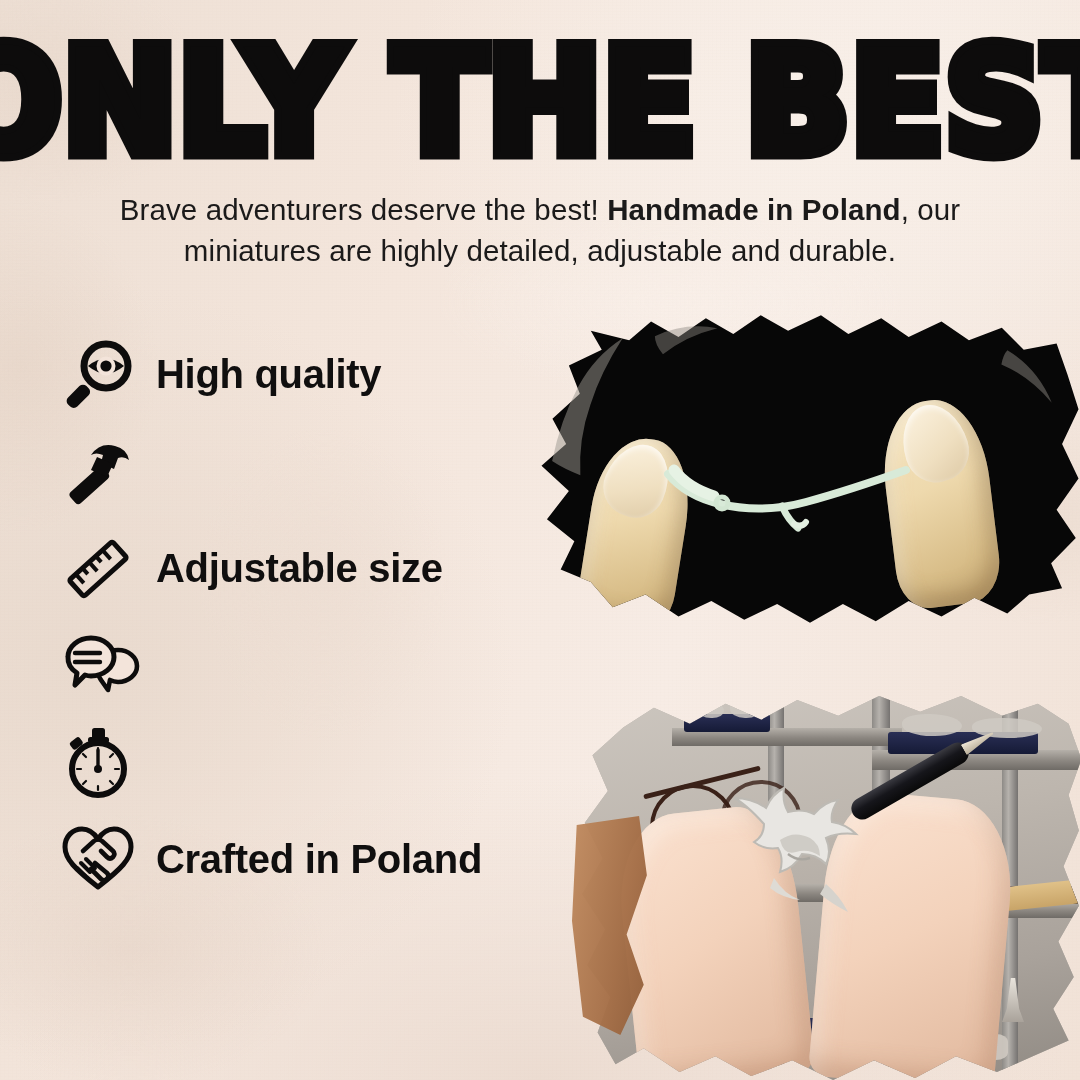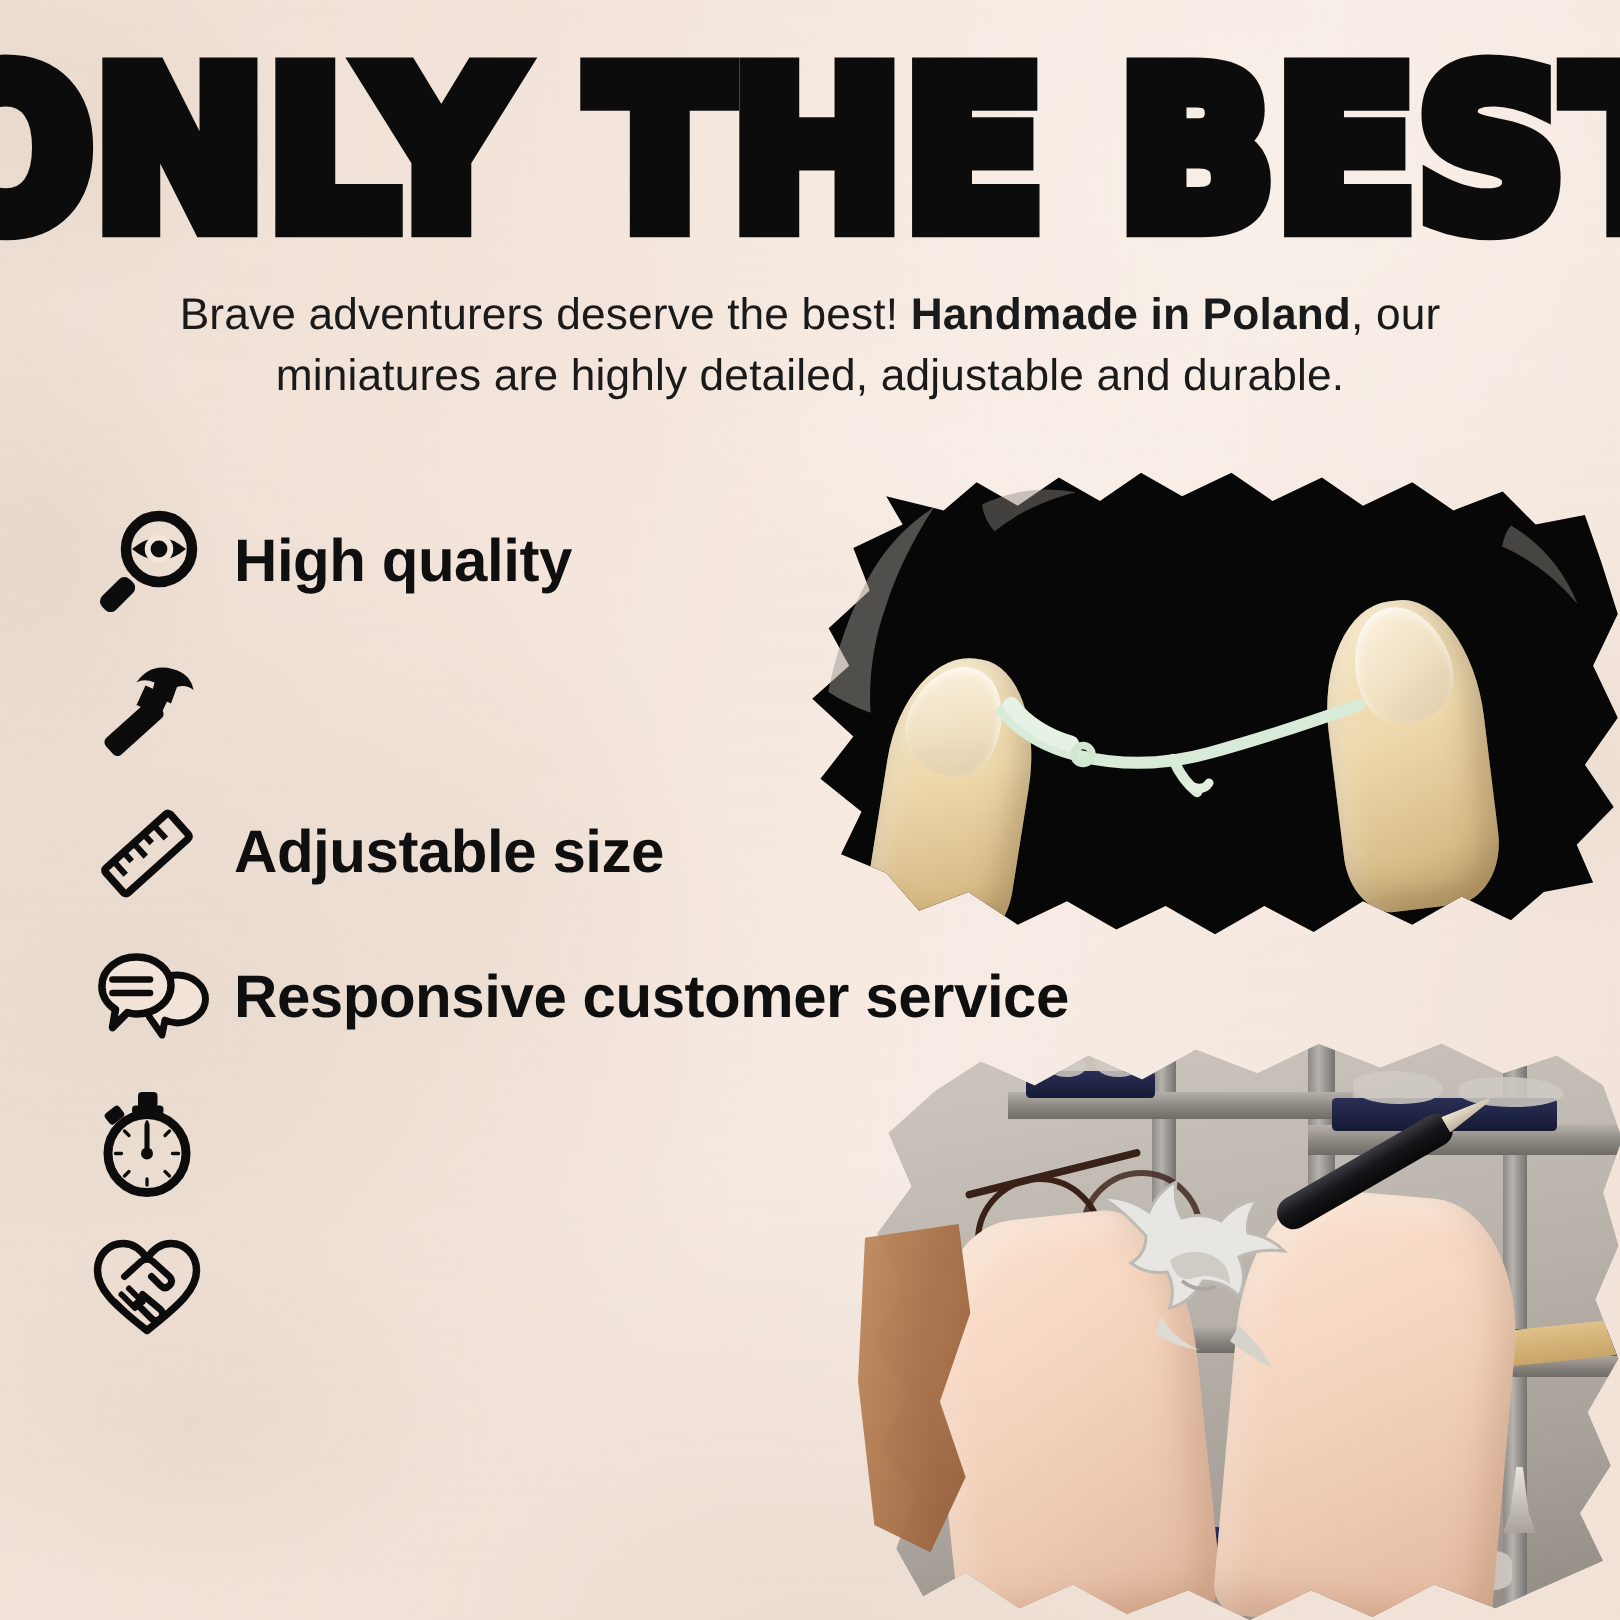--- a/index.html
+++ b/index.html
@@ -306,21 +306,20 @@
       <span class="feature-icon">
         <svg width="72" height="70" viewBox="0 0 72 70">
           <path d="M40 30 a19 16 0 1 1 19 16 a19 16 0 0 1 -8 -2 l-2 10 l-7 -10 a19 16 0 0 1 -2 -14 z" fill="#f3e4da" stroke="#0d0c0c" stroke-width="4.6" stroke-linejoin="round" transform="translate(-3 5)"></path>
           <path d="M6 26 a23 19 0 1 1 23 19 q-3 0 -6 -1 l-10 10 l2 -12 a23 19 0 0 1 -9 -16 z" fill="#f3e4da" stroke="#0d0c0c" stroke-width="5" stroke-linejoin="round"></path>
           <g stroke="#0d0c0c" stroke-width="4.4" stroke-linecap="round">
             <line x1="13" y1="22" x2="38" y2="22"></line>
             <line x1="13" y1="31" x2="38" y2="31"></line>
           </g>
         </svg>
       </span>
-      <span class="feature-label">Responsive customer service</span>
     </div>
 
     <div class="feature-row">
       <span class="feature-icon">
         <svg width="70" height="72" viewBox="0 0 70 72">
           <rect x="29" y="1" width="13" height="11" rx="2.5" fill="#0d0c0c"></rect>
           <rect x="25" y="10" width="21" height="6" rx="2.5" fill="#0d0c0c"></rect>
           <rect x="7" y="12" width="12" height="9" rx="2.5" fill="#0d0c0c" transform="rotate(-38 13 16)"></rect>
           <circle cx="35" cy="42" r="26" fill="none" stroke="#0d0c0c" stroke-width="6"></circle>
           <g stroke="#0d0c0c" stroke-width="2.2" stroke-linecap="round">
@@ -345,20 +344,21 @@
           <path d="M37 62 C 14 44 4 34 4 22 C 4 11 12 4 21 4 C 28 4 33 8 37 14 C 41 8 46 4 53 4 C 62 4 70 11 70 22 C 70 34 60 44 37 62 Z" fill="none" stroke="#0d0c0c" stroke-width="5" stroke-linejoin="round"></path>
           <path d="M22 26 L33 16 q4 -3 8 0 L52 26 q3 3 0 6 q-3 3 -6 0 L40 26" fill="none" stroke="#0d0c0c" stroke-width="4.6" stroke-linejoin="round" stroke-linecap="round"></path>
           <path d="M30 44 L40 54 q3 3 6 0 q3 -3 0 -6 L34 38" fill="none" stroke="#0d0c0c" stroke-width="4.6" stroke-linejoin="round" stroke-linecap="round"></path>
           <g stroke="#0d0c0c" stroke-width="4" stroke-linecap="round">
             <line x1="20" y1="38" x2="29" y2="47"></line>
             <line x1="25" y1="34" x2="34" y2="43"></line>
             <line x1="16" y1="43" x2="24" y2="51"></line>
           </g>
         </svg>
       </span>
+      <span class="feature-label">Crafted in Poland</span>
     </div>
 
   </div>
 
   <div class="photo" id="photo-top">
     <svg class="torn-shape" viewBox="0 0 548 314" preserveAspectRatio="none">
       <defs>
         <clipPath id="tornTop" clipPathUnits="objectBoundingBox">
           <path d="M0.055,0.42 L0.03,0.34 L0.08,0.26 L0.06,0.17 L0.12,0.12 L0.10,0.06
                    L0.17,0.09 L0.21,0.03 L0.26,0.08 L0.31,0.02 L0.36,0.07 L0.41,0.01

